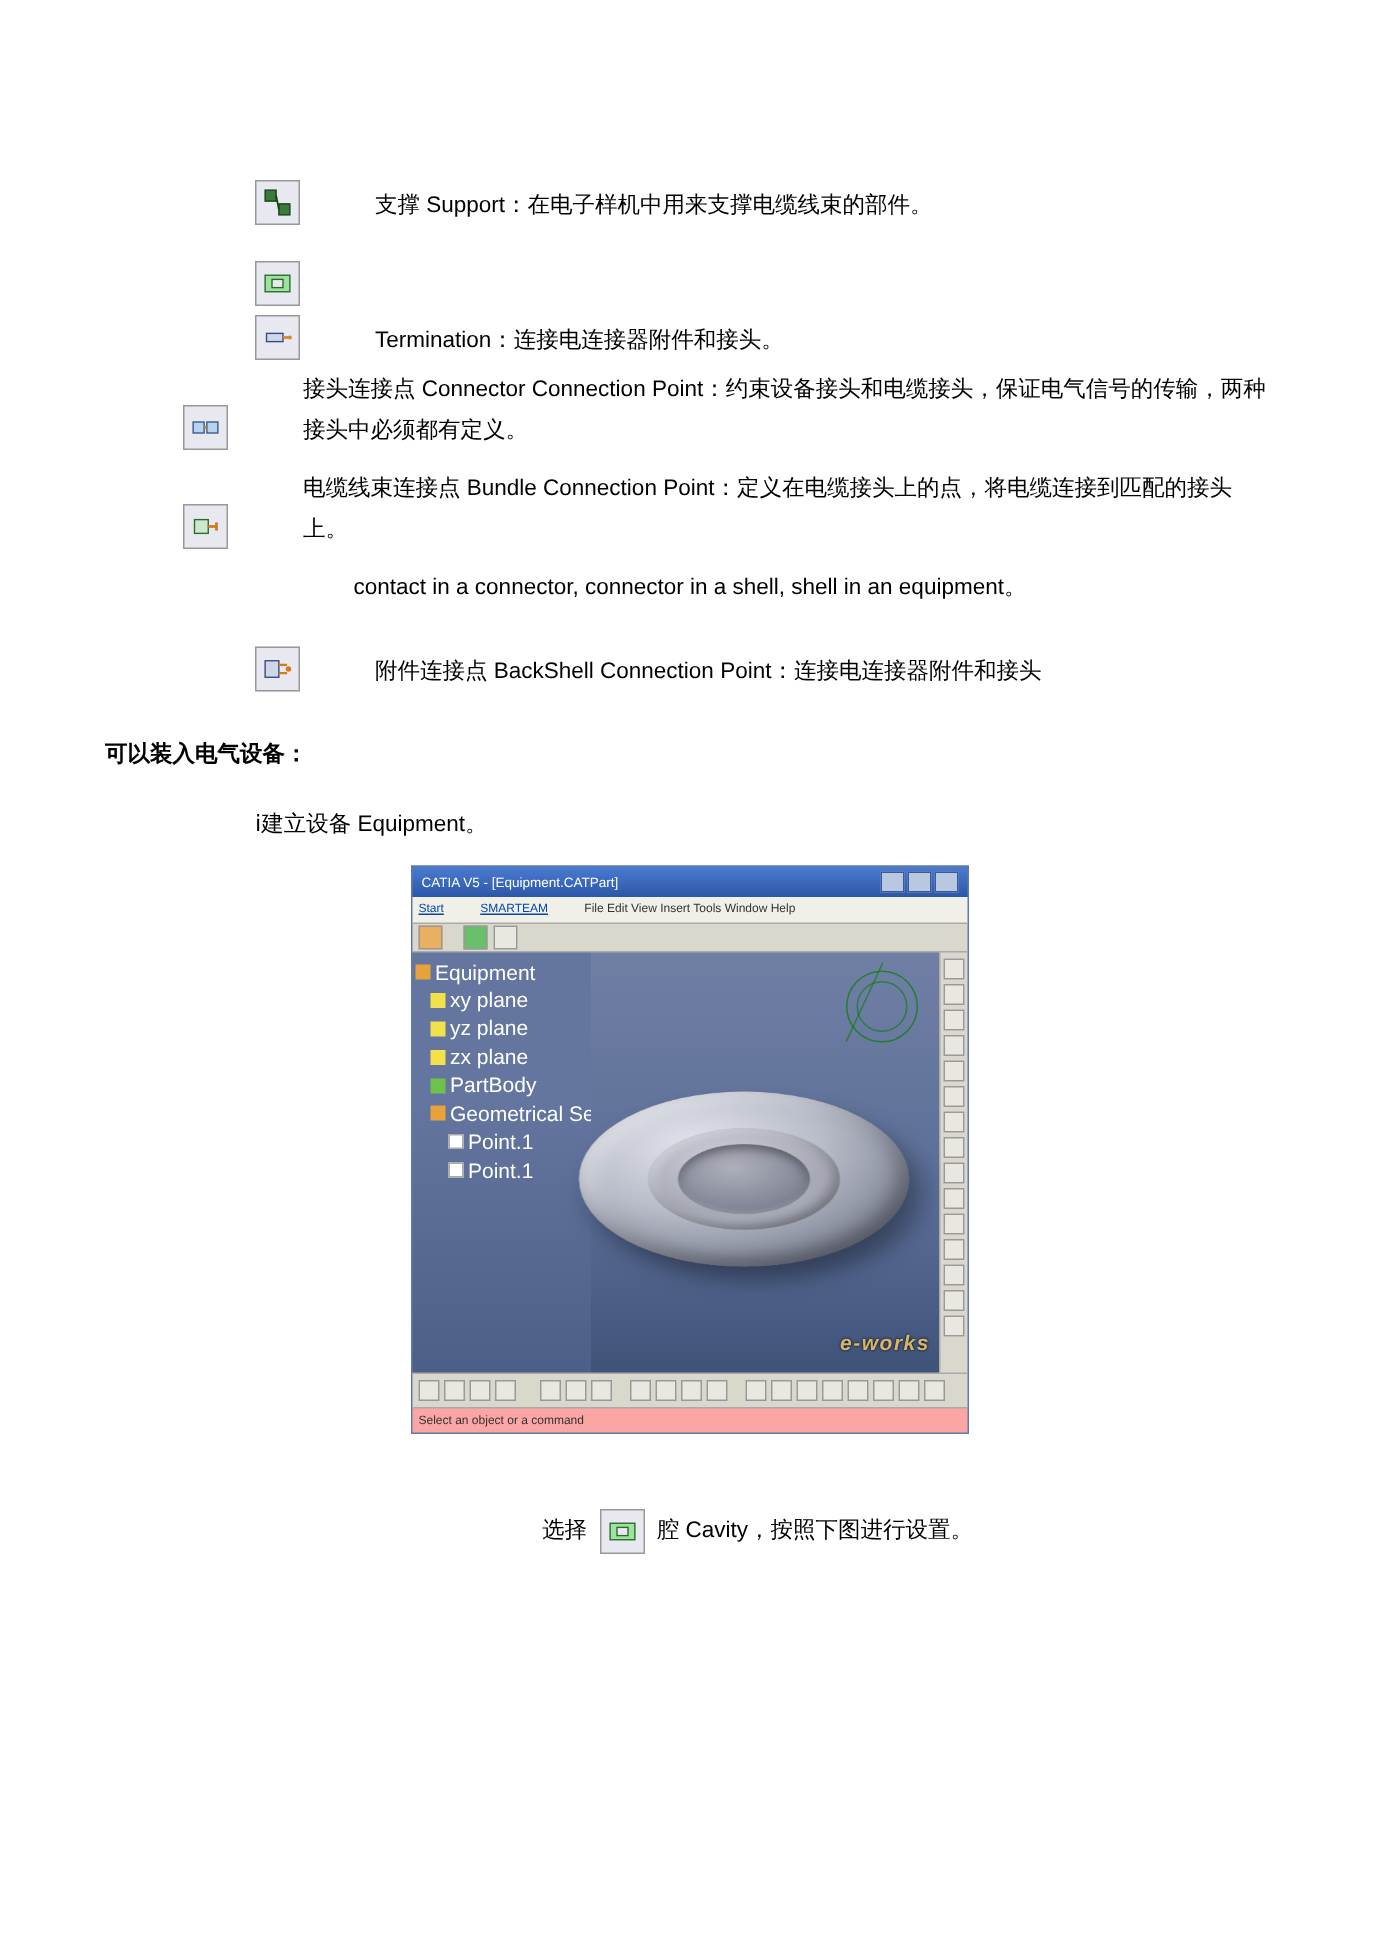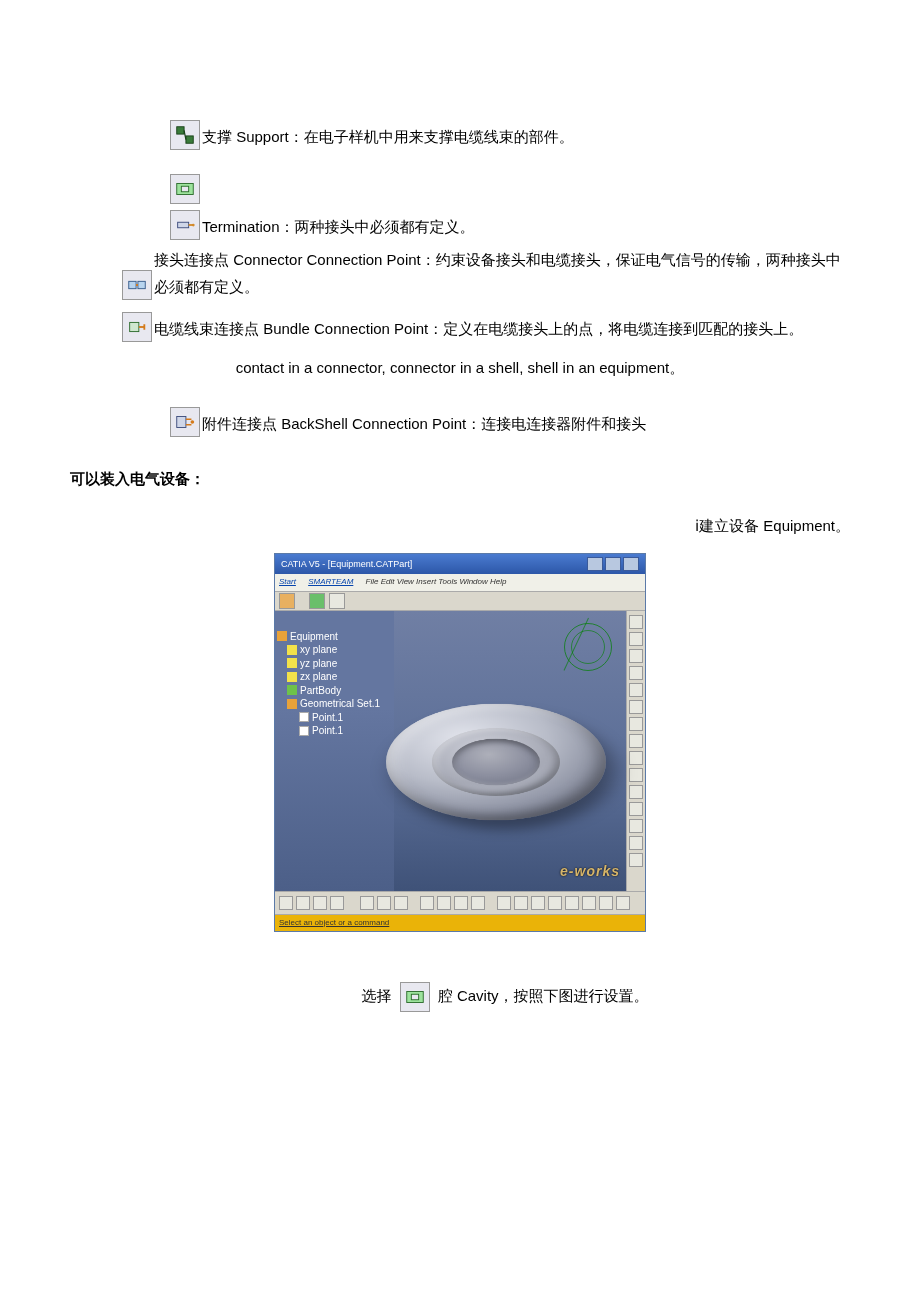--- a/index.html
+++ b/index.html
@@ -19,20 +19,21 @@
   }
   .line {
     margin: 0 0 6px 0;
     text-align: center;
   }
   .row {
     display: flex;
     align-items: flex-end;
     flex-wrap: wrap;
     margin-bottom: 6px;
+    gap: 48px;
   }
   .indent-icon { padding-left: 100px; }
   .icon {
     width: 28px;
     height: 28px;
     background: #e8e8f0;
     border: 1px solid #999;
     display: inline-flex;
     align-items: center;
     justify-content: center;
@@ -48,21 +49,20 @@
   }
   .heading {
     font-weight: bold;
     margin-top: 28px;
     margin-bottom: 20px;
   }
   .subheading {
     margin-left: 100px;
     margin-top: 18px;
     margin-bottom: 14px;
-    text-align: right;
   }
   
   .catia {
     width: 370px;
     margin: 10px auto 20px auto;
     border: 1px solid #5b7aa8;
     font-family: Tahoma, Arial, sans-serif;
     font-size: 9px;
     background: #6a7fa8;
     user-select: none;
@@ -81,40 +81,40 @@
     width: 14px; height: 12px;
     background:#b8c8e0; border:1px solid #3a5a9a;
   }
   .catia-menu {
     background: #f0f0e8;
     color: #333;
     padding: 1px 4px;
     border-bottom: 1px solid #aaa;
     font-size: 8px;
   }
-  .catia-menu span { margin-right: 10px; font-style: italic; }
+  .catia-menu span { margin-right: 22px; }
   .catia-menu span.blue { color:#0645ad; text-decoration:underline; }
   .catia-toolbar {
     background: #dad7cc;
     height: 18px;
     border-bottom: 1px solid #aaa;
     display:flex; align-items:center; padding:0 4px; gap:4px;
   }
   .catia-toolbar .tb-ic {
     width:14px; height:14px; background:#e8e8e0; border:1px solid #999;
   }
   .catia-body {
     display: flex;
     height: 280px;
   }
   .catia-tree {
     width: 115px;
-    padding: 19px 2px;
+    padding: 4px 2px;
     color: #fff;
-    font-size: 10px;
+    font-size: 14px;
     line-height: 1.35;
     background: linear-gradient(#6476a0 0%, #6476a0 35%, #4c5f88 100%);
     overflow: hidden;
     text-align: right;
   }
   .tree-row { display:flex; align-items:center; gap:3px; white-space:nowrap; }
   .tree-ic {
     width:10px; height:10px; flex-shrink:0;
     display:inline-block;
   }
@@ -184,23 +184,22 @@
     text-shadow:0 0 2px #000;
   }
   .catia-bottom {
     background:#dad7cc; border-top:1px solid #aaa;
     display:flex; align-items:center; gap:3px; padding:2px 4px; height:18px;
   }
   .catia-bottom .b-ic {
     width:12px; height:12px; background:#e8e8e0; border:1px solid #999;
   }
   .catia-status {
-    background:#eab308; color:#333; font-size:8px; padding:1px 4px;
+    background:#fca5a5; color:#333; font-size:8px; padding:1px 4px;
     border-top:1px solid #aaa;
-    text-decoration:underline;
   }
 </style>
 </head>
 <body>
 
 <div class="page">
 
   <div class="row indent-icon">
     <span class="icon">
       <svg viewBox="0 0 24 24">
@@ -223,21 +222,21 @@
   </div>
 
   <div class="row indent-icon">
     <span class="icon">
       <svg viewBox="0 0 24 24">
           <rect x="4" y="9" width="12" height="6" fill="#cfd6e8" stroke="#3a4a7a"></rect>
           <path d="M16 12 L21 12" stroke="#d48a2a" stroke-width="2"></path>
           <circle cx="21" cy="12" r="1.5" fill="#d48a2a"></circle>
         </svg>
     </span>
-    <span>Termination：两种接头中必须都有定义。</span>
+    <span>Termination：连接电连接器附件和接头。</span>
   </div>
 
   <div class="row" style="padding-left:52px">
     <span class="icon">
       <svg viewBox="0 0 24 24">
           <rect x="3" y="8" width="8" height="8" fill="#b7d4ef" stroke="#355a8a"></rect>
           <rect x="13" y="8" width="8" height="8" fill="#b7d4ef" stroke="#355a8a"></rect>
           <path d="M11 12 L13 12" stroke="#d47a1a" stroke-width="2"></path>
         </svg>
     </span>

